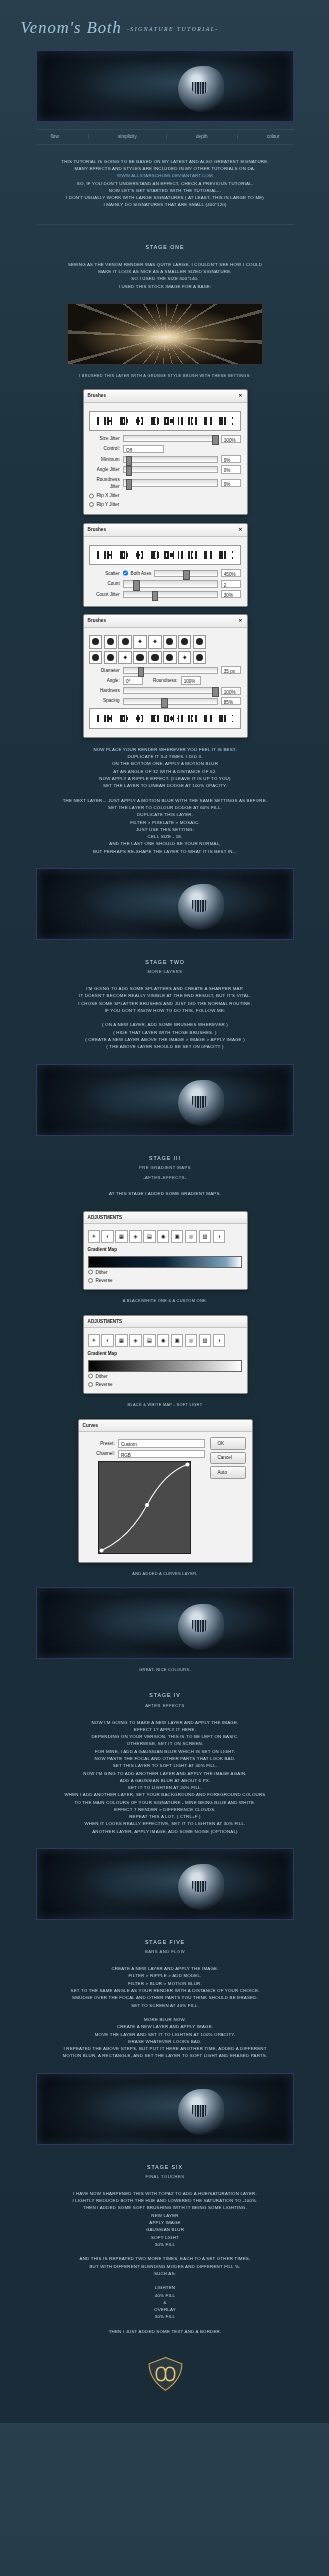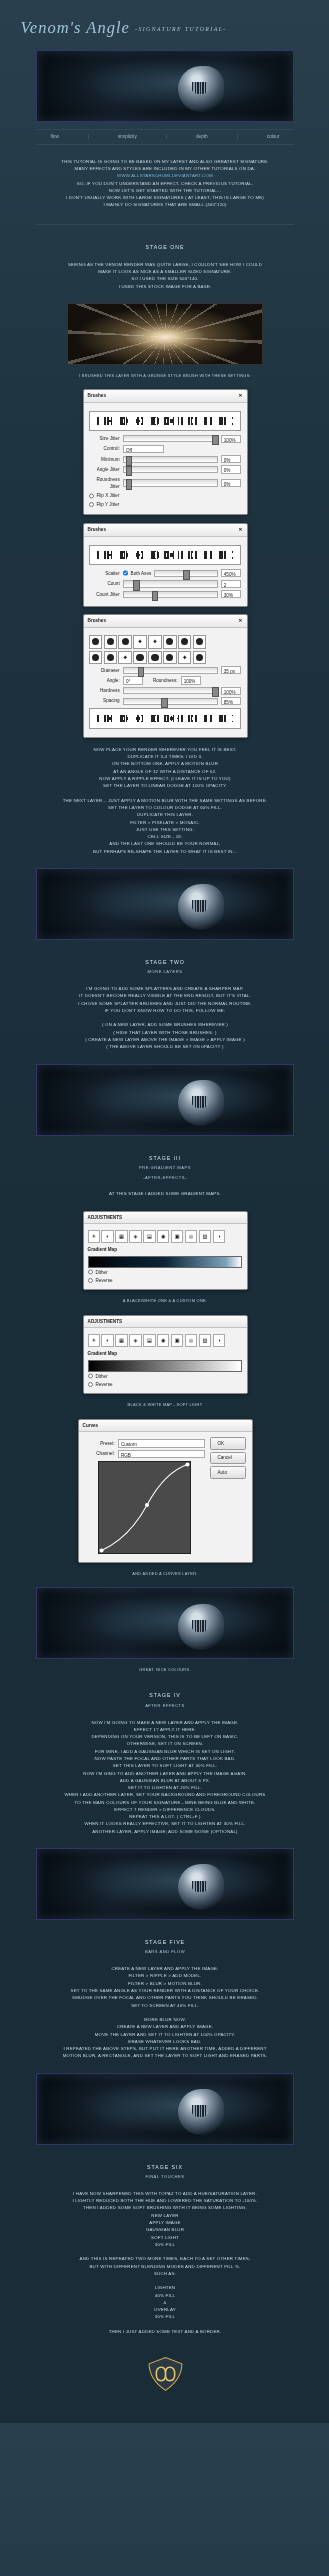--- a/index.html
+++ b/index.html
@@ -45,21 +45,21 @@
 .curves{width:93px;height:93px;background:#4a4a4a;border:0.5px solid #222;margin:3.1px auto;position:relative;background-image:linear-gradient(rgba(120,120,120,.4) 0.5px,transparent 0.5px),linear-gradient(90deg,rgba(120,120,120,.4) 0.5px,transparent 0.5px);background-size:23px 23px}
 .curves svg{position:absolute;inset:0}
 .footer-shield{width:41px;height:36px;margin:20.6px auto;position:relative}
 .footer-shield svg{width:100%;height:100%}
 hr.div{border:none;border-top:0.5px solid rgba(159,184,200,.12);margin:15.5px auto;width:258px}
 </style>
 </head>
 <body>
 
 <div class="wrap">
-<div class="title"><span>Venom's Angle</span> <sub>-SIGNATURE TUTORIAL-</sub></div>
+<div class="title"><span>Venom's Both</span> <sub>-SIGNATURE TUTORIAL-</sub></div>
 
 <div class="banner">
       <div class="smoke"></div>
       <div class="creature"></div>
     </div>
 
 <div class="navbar">
 <span>flow</span>
       <span class="sep">|</span>
 <span>simplicity</span>

